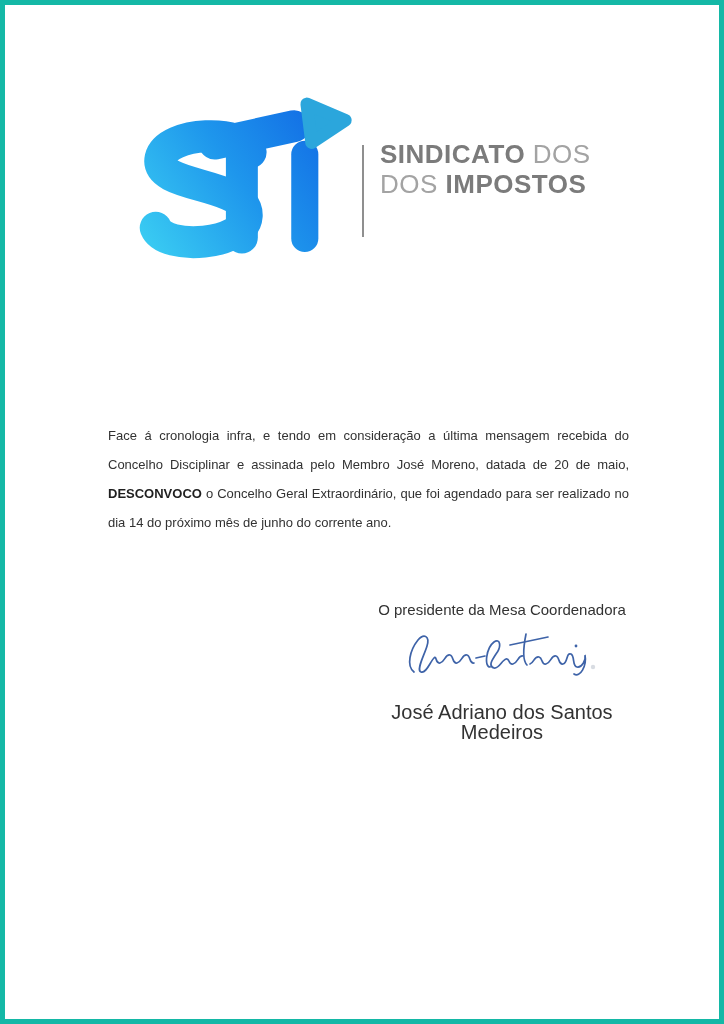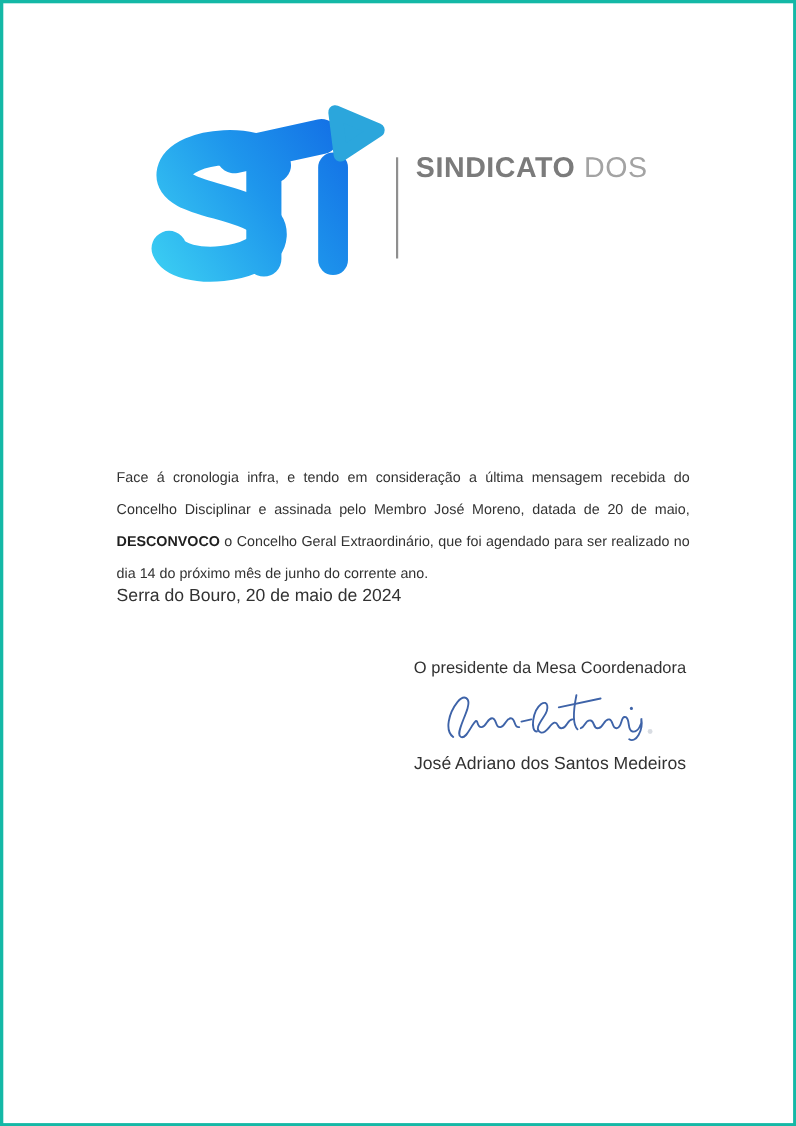--- a/index.html
+++ b/index.html
@@ -1,20 +1,20 @@
 <!DOCTYPE html>
 <html><head>
 <meta charset="utf-8">
 <style>
   html,body{margin:0;padding:0;background:#ffffff;}
   .page{
     position:relative;
     width:724px;height:1024px;
     background:#ffffff;
-    border:3px solid #14b8a6;
+    border:5px solid #14b8a6;
     box-sizing:border-box;
     font-family:"Liberation Sans", sans-serif;
     overflow:hidden;
   }
   
   .letterhead{
     position:absolute;left:112px;top:88px;
     display:flex;align-items:flex-start;
   }
   .sti-logo{display:block;width:242px;height:167px;}
@@ -41,21 +41,21 @@
     position:absolute;left:103px;top:529px;margin:0;
     font-size:16px;line-height:20px;color:#323232;
   }
   
   .sig-block{
     position:absolute;left:368px;top:595px;width:258px;
     text-align:center;color:#323232;
   }
   .signer-role{font-size:15px;line-height:20px;}
   .signature-svg{display:block;margin:2px auto 0;width:200px;height:62px;}
-  .signer-name{font-size:16px;line-height:20px;margin-top:3px;}
+  .signer-name{font-size:20px;line-height:20px;margin-top:18px;}
 </style>
 </head>
 <body>
 
 <div class="page">
 
   <header class="letterhead">
     <svg class="sti-logo" viewBox="0 0 250 170" role="img" aria-label="STI">
       <defs>
         <linearGradient id="stiGrad" gradientUnits="userSpaceOnUse" x1="0" y1="170" x2="250" y2="0">
@@ -76,26 +76,29 @@
       <path d="M 196,10 L 236,27 L 201,50 Z" fill="#2BA6DC" stroke="#2BA6DC" stroke-width="13" stroke-linejoin="round"></path>
     </svg>
 
     <div class="logo-divider"></div>
 
     <div class="org-name">
       <div class="org-line">
         <span class="b">SINDICATO</span>
         <span class="l">DOS</span>
       </div>
+      <div class="org-line">
+        <span class="l">DOS</span>
+        <span class="b">IMPOSTOS</span>
+      </div>
     </div>
   </header>
 
   <p class="letter-body"><span>Face á cronologia infra, e tendo em consideração a última mensagem recebida do Concelho Disciplinar e assinada pelo Membro José Moreno, datada de 20 de maio, </span><strong>DESCONVOCO</strong><span> o Concelho Geral Extraordinário, que foi agendado para ser realizado no dia 14 do próximo mês de junho do corrente ano.</span></p>
 
-  <p class="dateline">Serra do Bouro, 20 de maio de 2024</p>
 
   <div class="sig-block">
     <div class="signer-role">O presidente da Mesa Coordenadora</div>
 
     <svg class="signature-svg" viewBox="0 0 200 62" role="img" aria-label="José Adriano dos Santos Medeiros">
       <g fill="none" stroke="#3E63A8" stroke-width="1.7" stroke-linecap="round">
         <path d="M 12,50 C 4,44 8,28 16,18 C 22,11 28,14 25,24 C 22,34 14,48 19,50 C 24,52 28,40 32,36 C 35,33 33,42 38,41 C 43,40 43,32 48,33 C 52,34 50,42 55,41 C 60,40 60,32 65,33 C 69,34 67,42 72,41"></path>
         <path d="M 74,36 L 83,34"></path>
         <path d="M 88,45 C 82,45 84,26 92,20 C 98,16 100,24 94,32 C 90,38 86,44 92,46 C 97,47 100,38 104,37 C 108,36 106,43 111,42 C 116,41 116,33 121,34"></path>
         <path d="M 124,12 C 122,22 120,38 125,43"></path>

